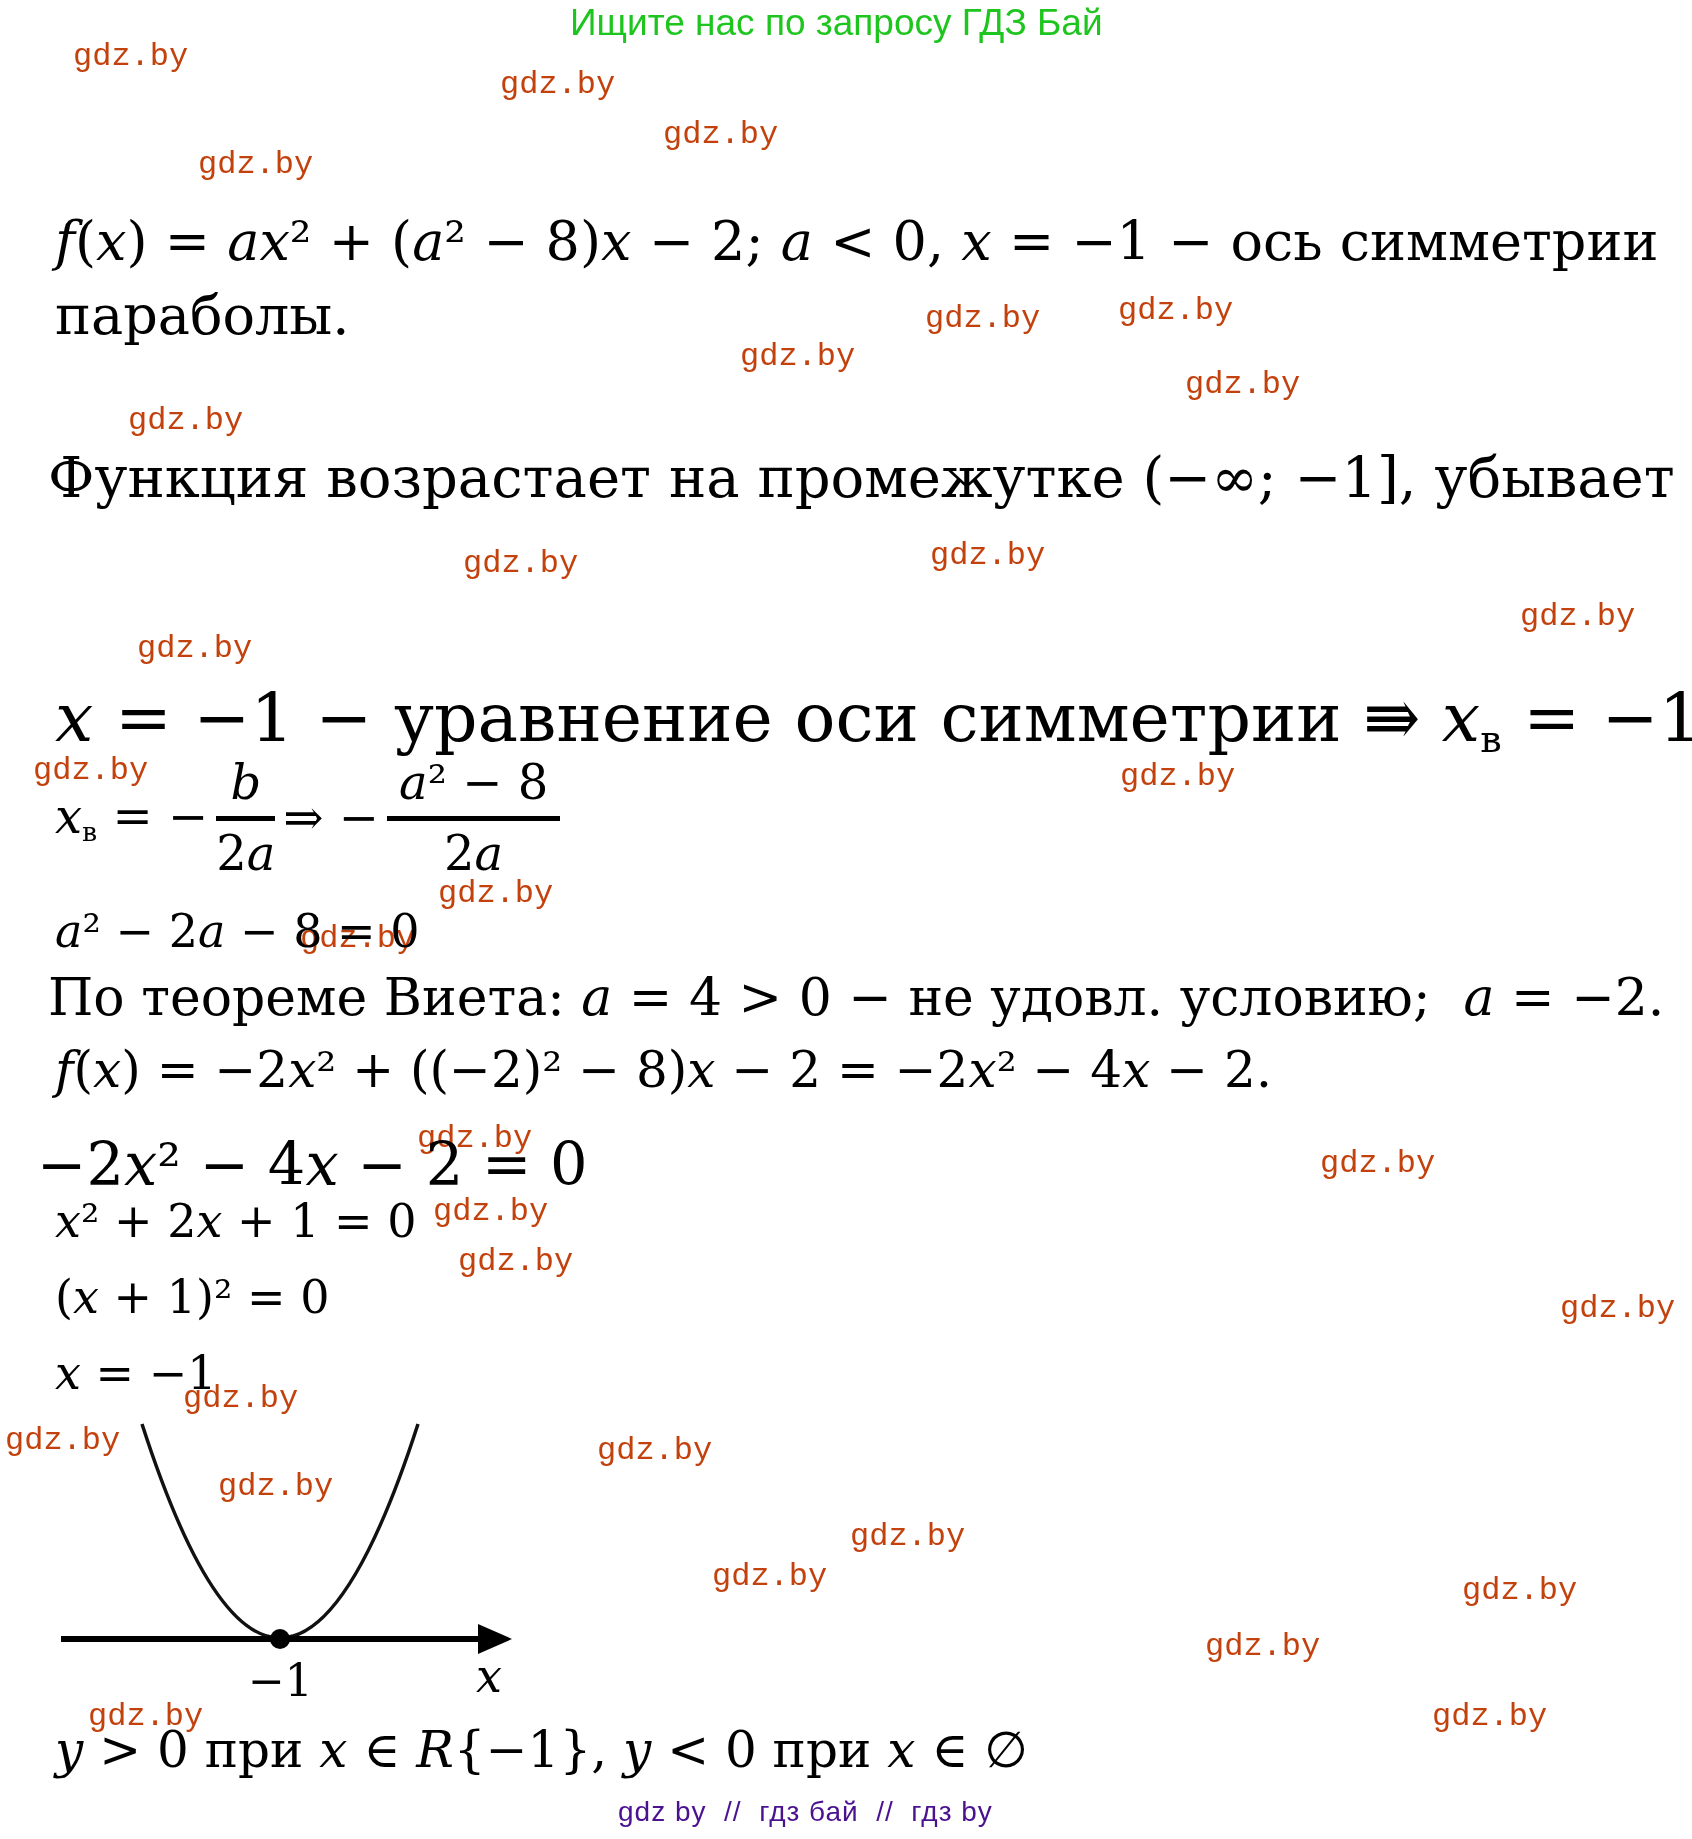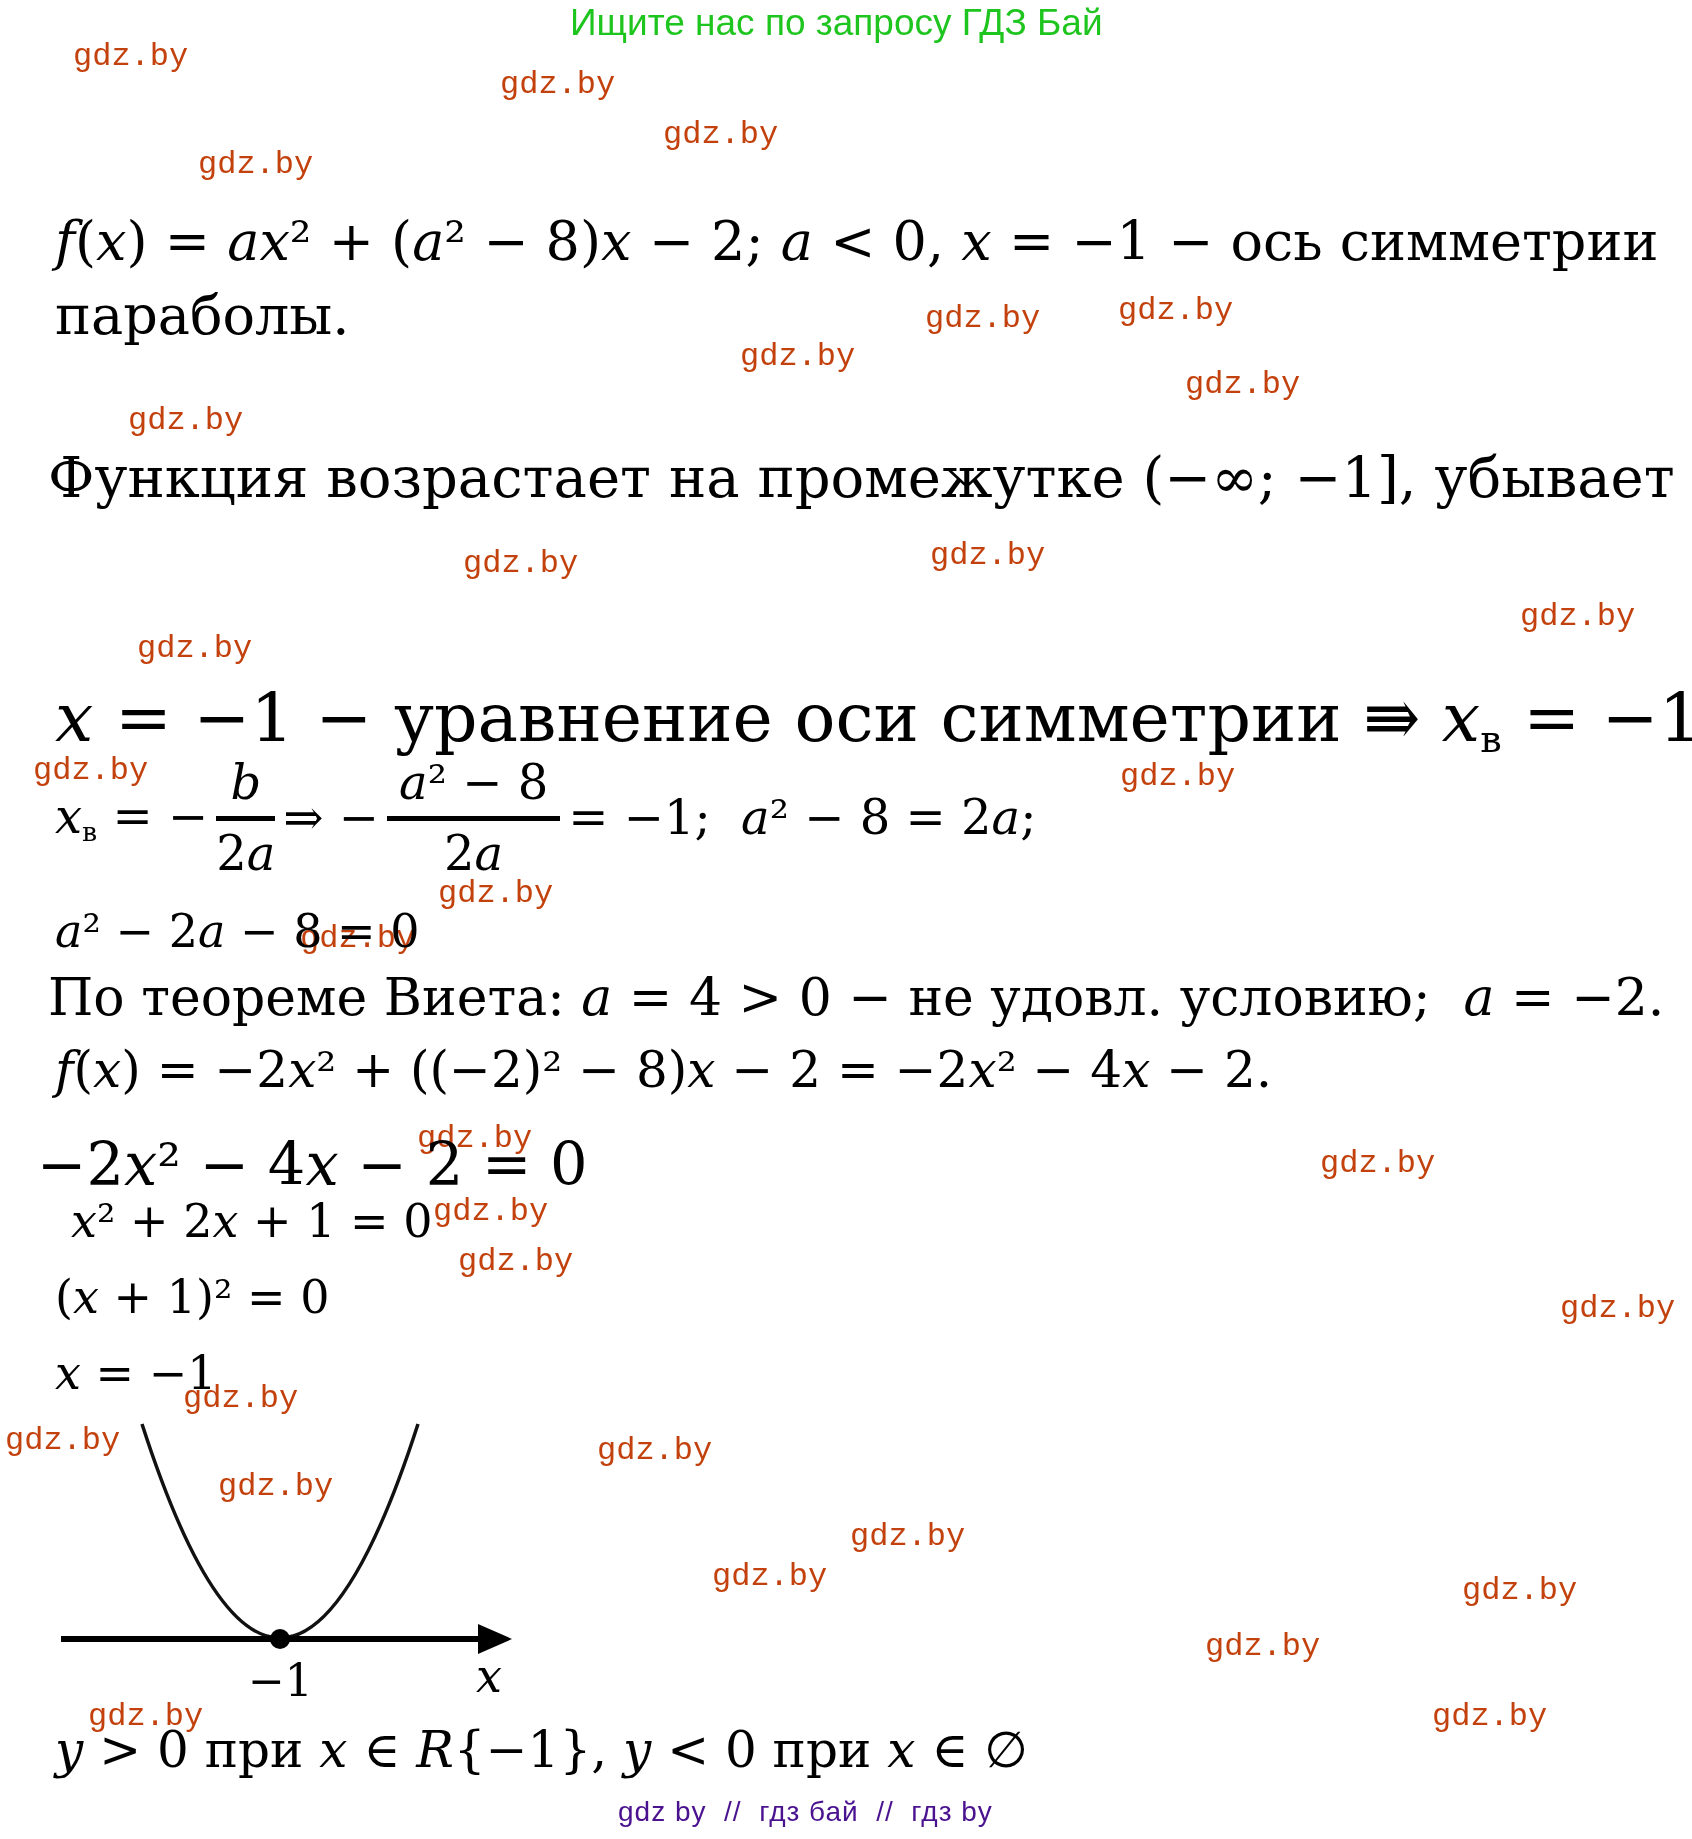--- a/index.html
+++ b/index.html
@@ -72,32 +72,31 @@
     <span><i>x</i><sub>в</sub> = −</span>
     <span class="frac">
       <span class="num"><i>b</i></span>
       <span class="den">2<i>a</i></span>
     </span>
     <span>⇒ −</span>
     <span class="frac">
       <span class="num"><i>a</i>² − 8</span>
       <span class="den">2<i>a</i></span>
     </span>
-    <span>= −1; &nbsp;<i>a</i>² − 8 = 2<i>a</i>;</span>
   </div>
 
   <div class="abs math" style="left:55px; top:906px; font-size:46px;"><i>a</i>² − 2<i>a</i> − 8 = 0</div>
 
   <div class="abs math" style="left:48px; top:968px; font-size:52px;">По теореме Виета: <i>a</i> = 4 &gt; 0 − не удовл. условию; &nbsp;<i>a</i> = −2.</div>
 
   <div class="abs math" style="left:55px; top:1042px; font-size:50px;"><i>f</i>(<i>x</i>) = −2<i>x</i>² + ((−2)² − 8)<i>x</i> − 2 = −2<i>x</i>² − 4<i>x</i> − 2.</div>
 
   <div class="abs math" style="left:37px; top:1132px; font-size:59px;">−2<i>x</i>² − 4<i>x</i> − 2 = 0</div>
 
-  <div class="abs math" style="left:55px; top:1196px; font-size:46px;margin-left:16px;"><i>x</i>² + 2<i>x</i> + 1 = 0</div>
+  <div class="abs math" style="left:55px; top:1196px; font-size:46px;"><i>x</i>² + 2<i>x</i> + 1 = 0</div>
 
   <div class="abs math" style="left:55px; top:1272px; font-size:46px;">(<i>x</i> + 1)² = 0</div>
 
   <div class="abs math" style="left:55px; top:1348px; font-size:46px;"><i>x</i> = −1</div>
 
   <svg class="abs" style="left:30px; top:1418px;" width="560" height="300" viewBox="0 0 560 300">
     <path d="M 112 6 Q 250 434 388 6" fill="none" stroke="#111" stroke-width="3.5"></path>
     <line x1="31" y1="221" x2="455" y2="221" stroke="#000" stroke-width="6"></line>
     <polygon points="482,221 448,206 448,236" fill="#000"></polygon>
     <circle cx="250" cy="221" r="10" fill="#000"></circle>

